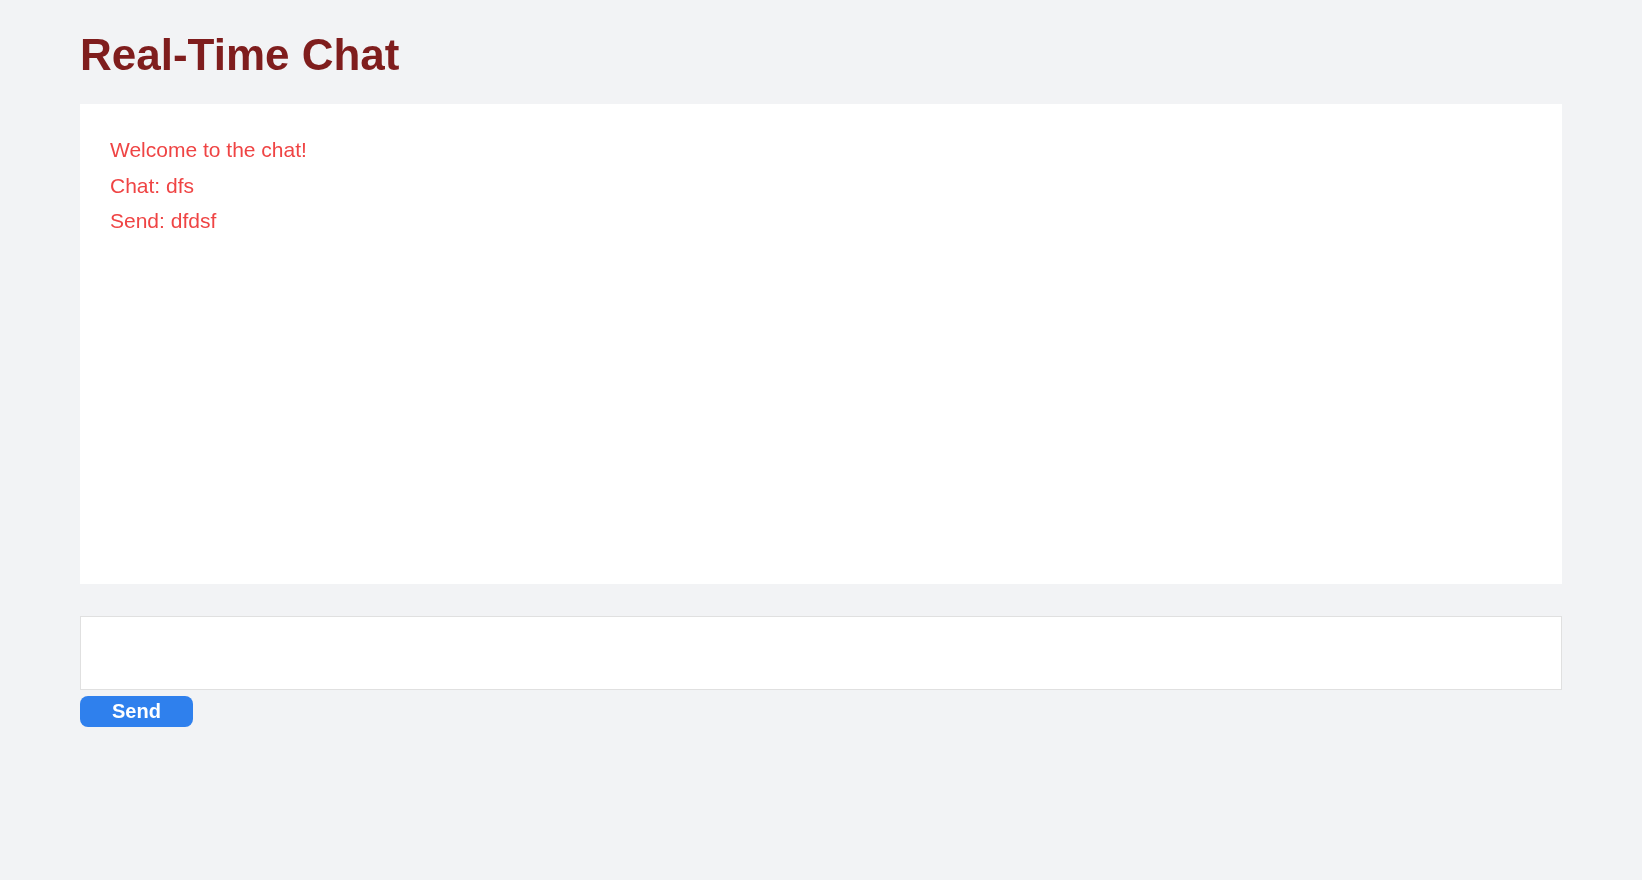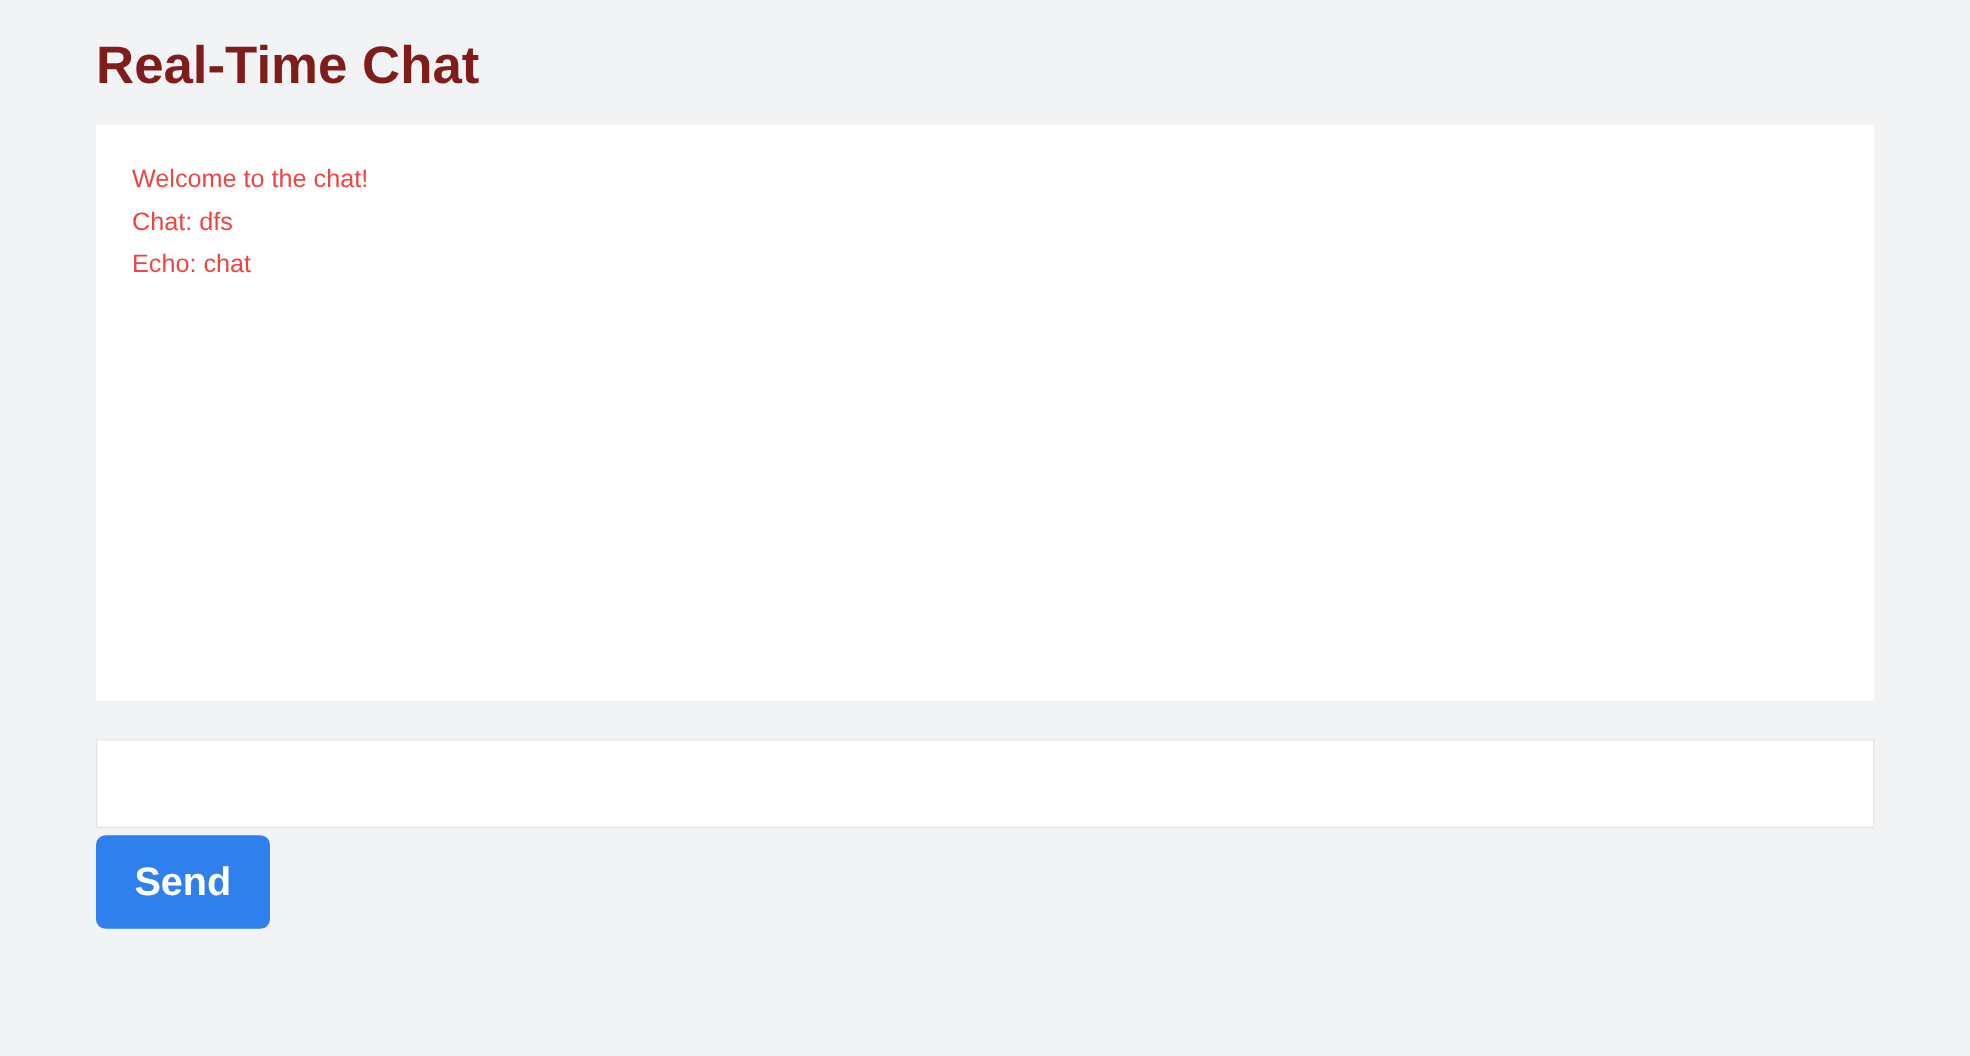--- a/index.html
+++ b/index.html
@@ -40,37 +40,37 @@
       font-size: 24px;
       padding: 0 20px;
       margin-bottom: 6px;
       outline: none;
     }
     .send-button {
       background-color: #2f80ed;
       color: #fff;
       border: none;
       border-radius: 8px;
-      font-size: 33px;
+      font-size: 20px;
       font-weight: 700;
-      padding: 20px 32px;
+      padding: 4px 32px;
       cursor: pointer;
     }
   </style>
 </head>
 <body>
 
 
 
 <h1 class="page-title">Real-Time Chat</h1>
 
 <div class="chat-window">
   <div class="chat-message">Welcome to the chat!</div>
   <div class="chat-message">Chat: dfs</div>
-  <div class="chat-message">Echo: chat</div>
+  <div class="chat-message">Send: dfdsf</div>
 </div>
 
 <input type="text" class="message-input" value="" style="">
 
 <div>
   <button class="send-button">Send</button>
 </div>
 
 
 

